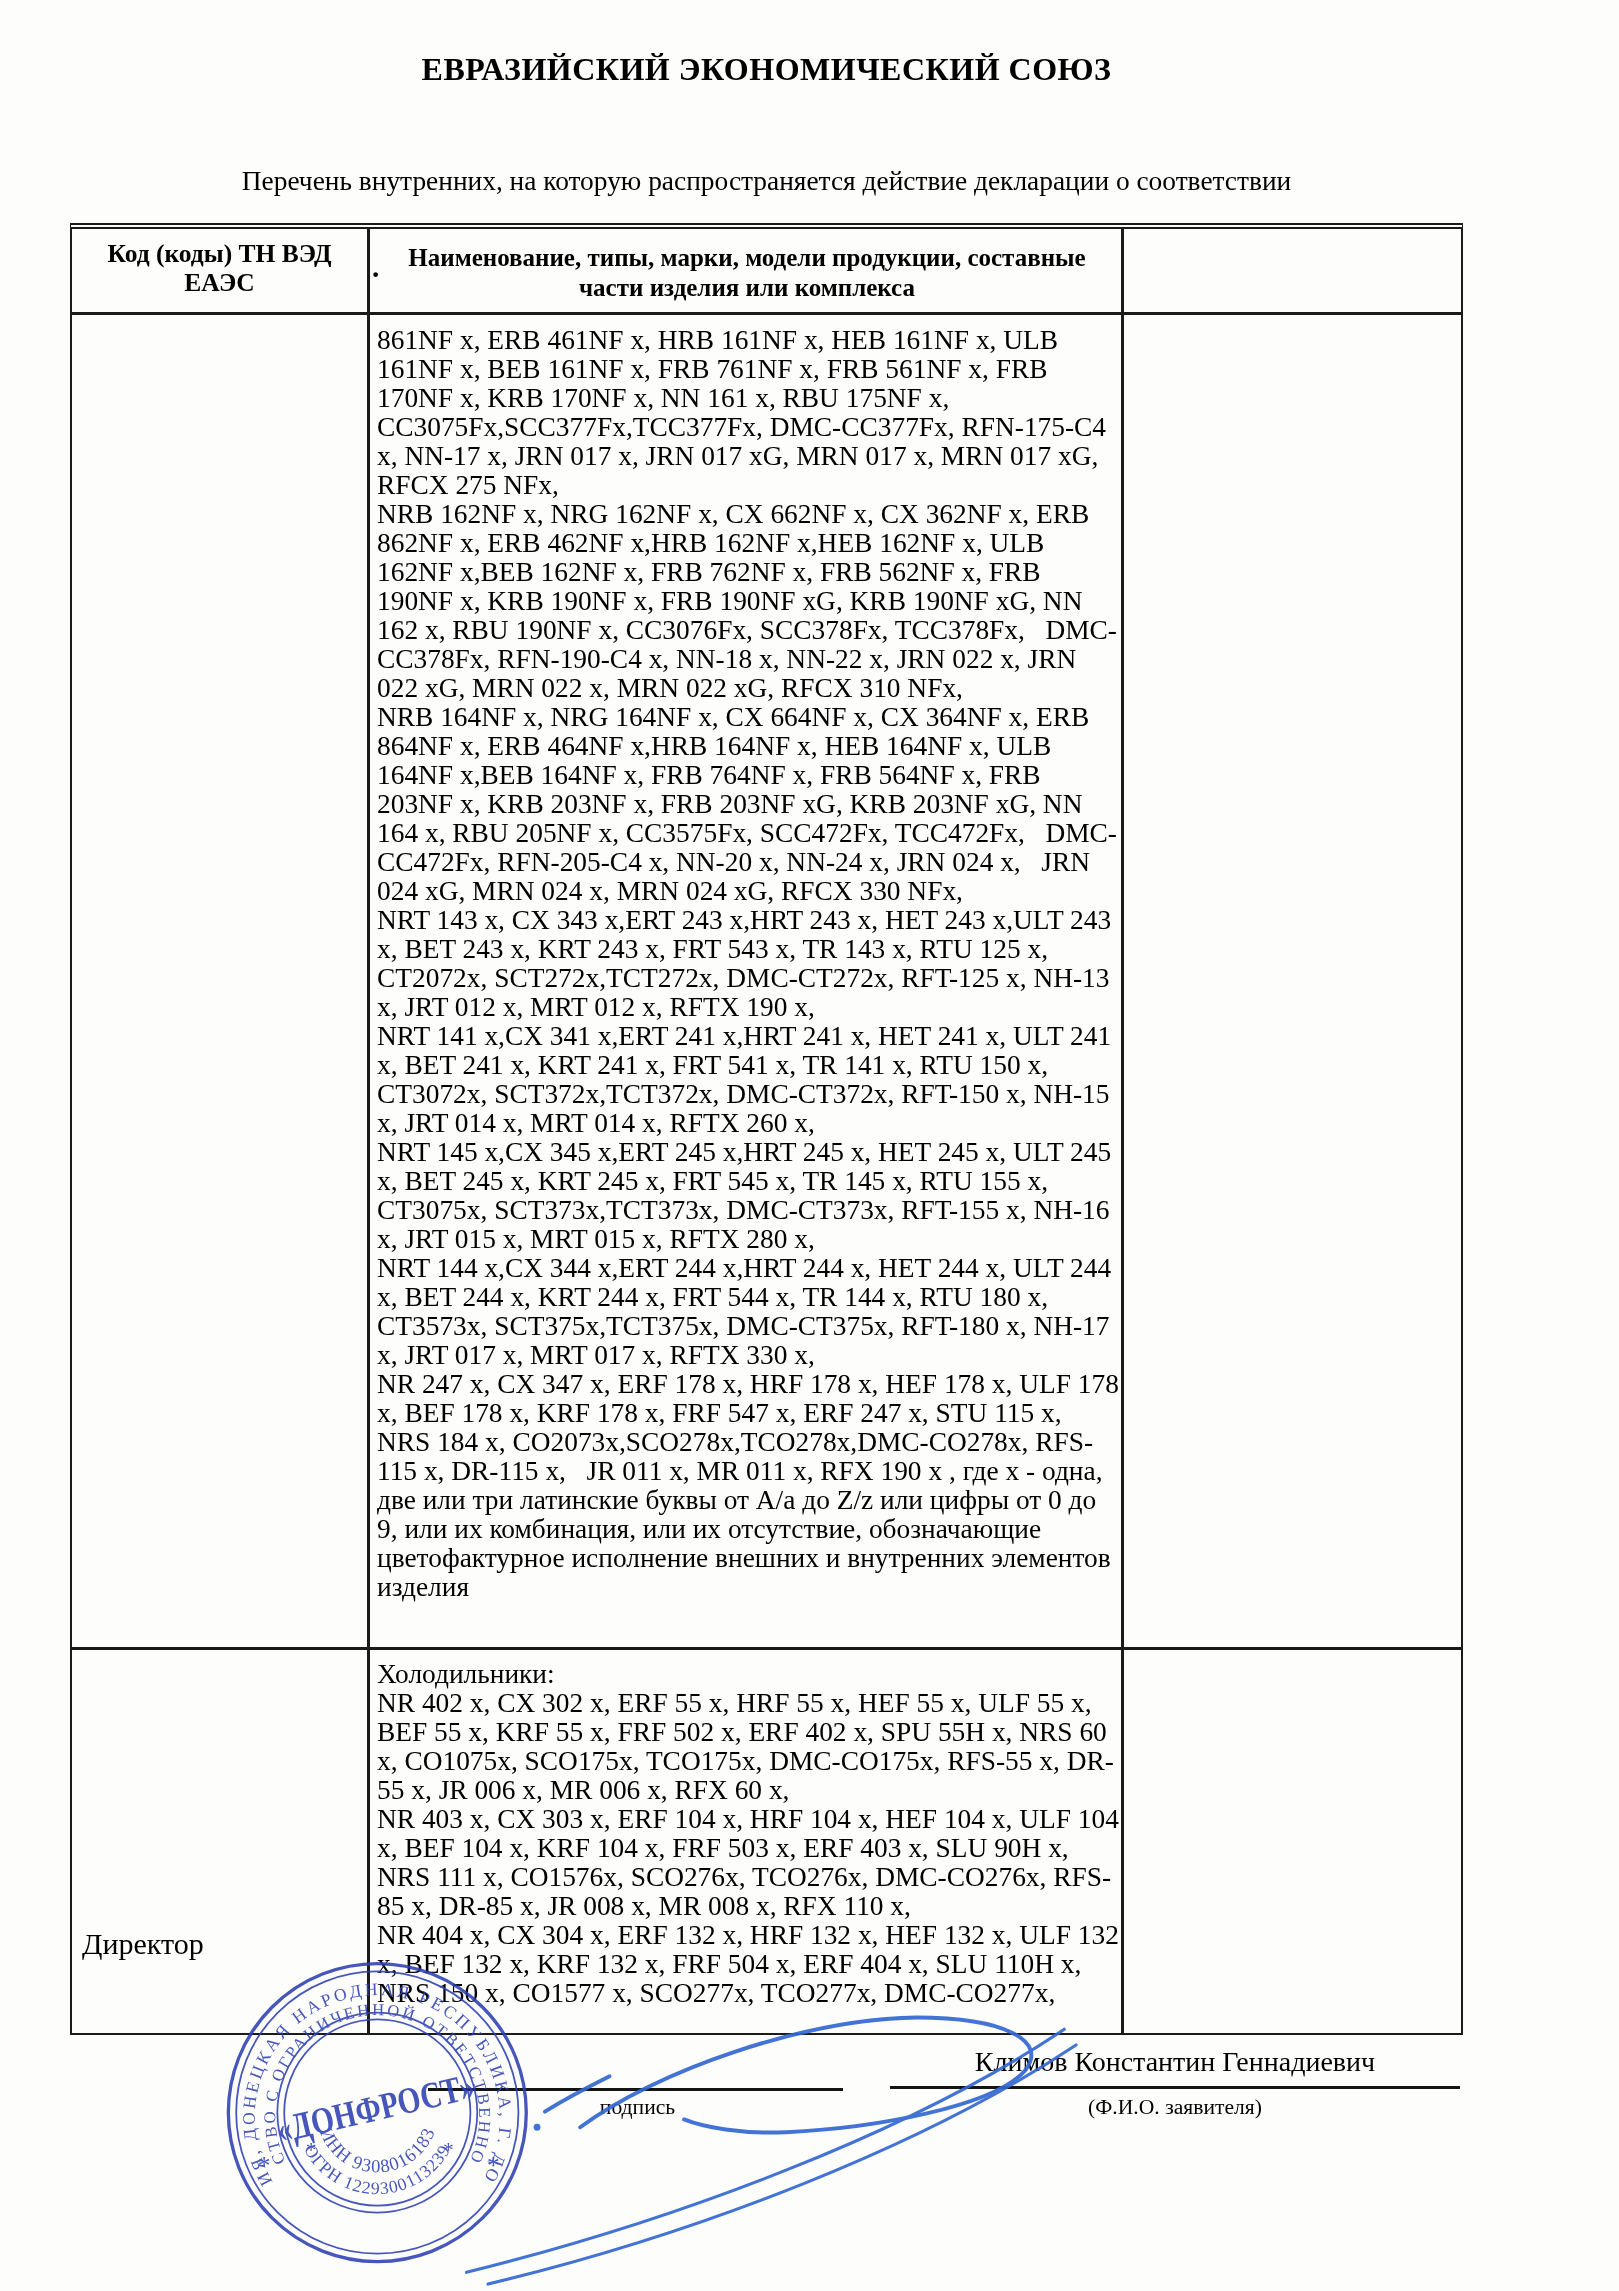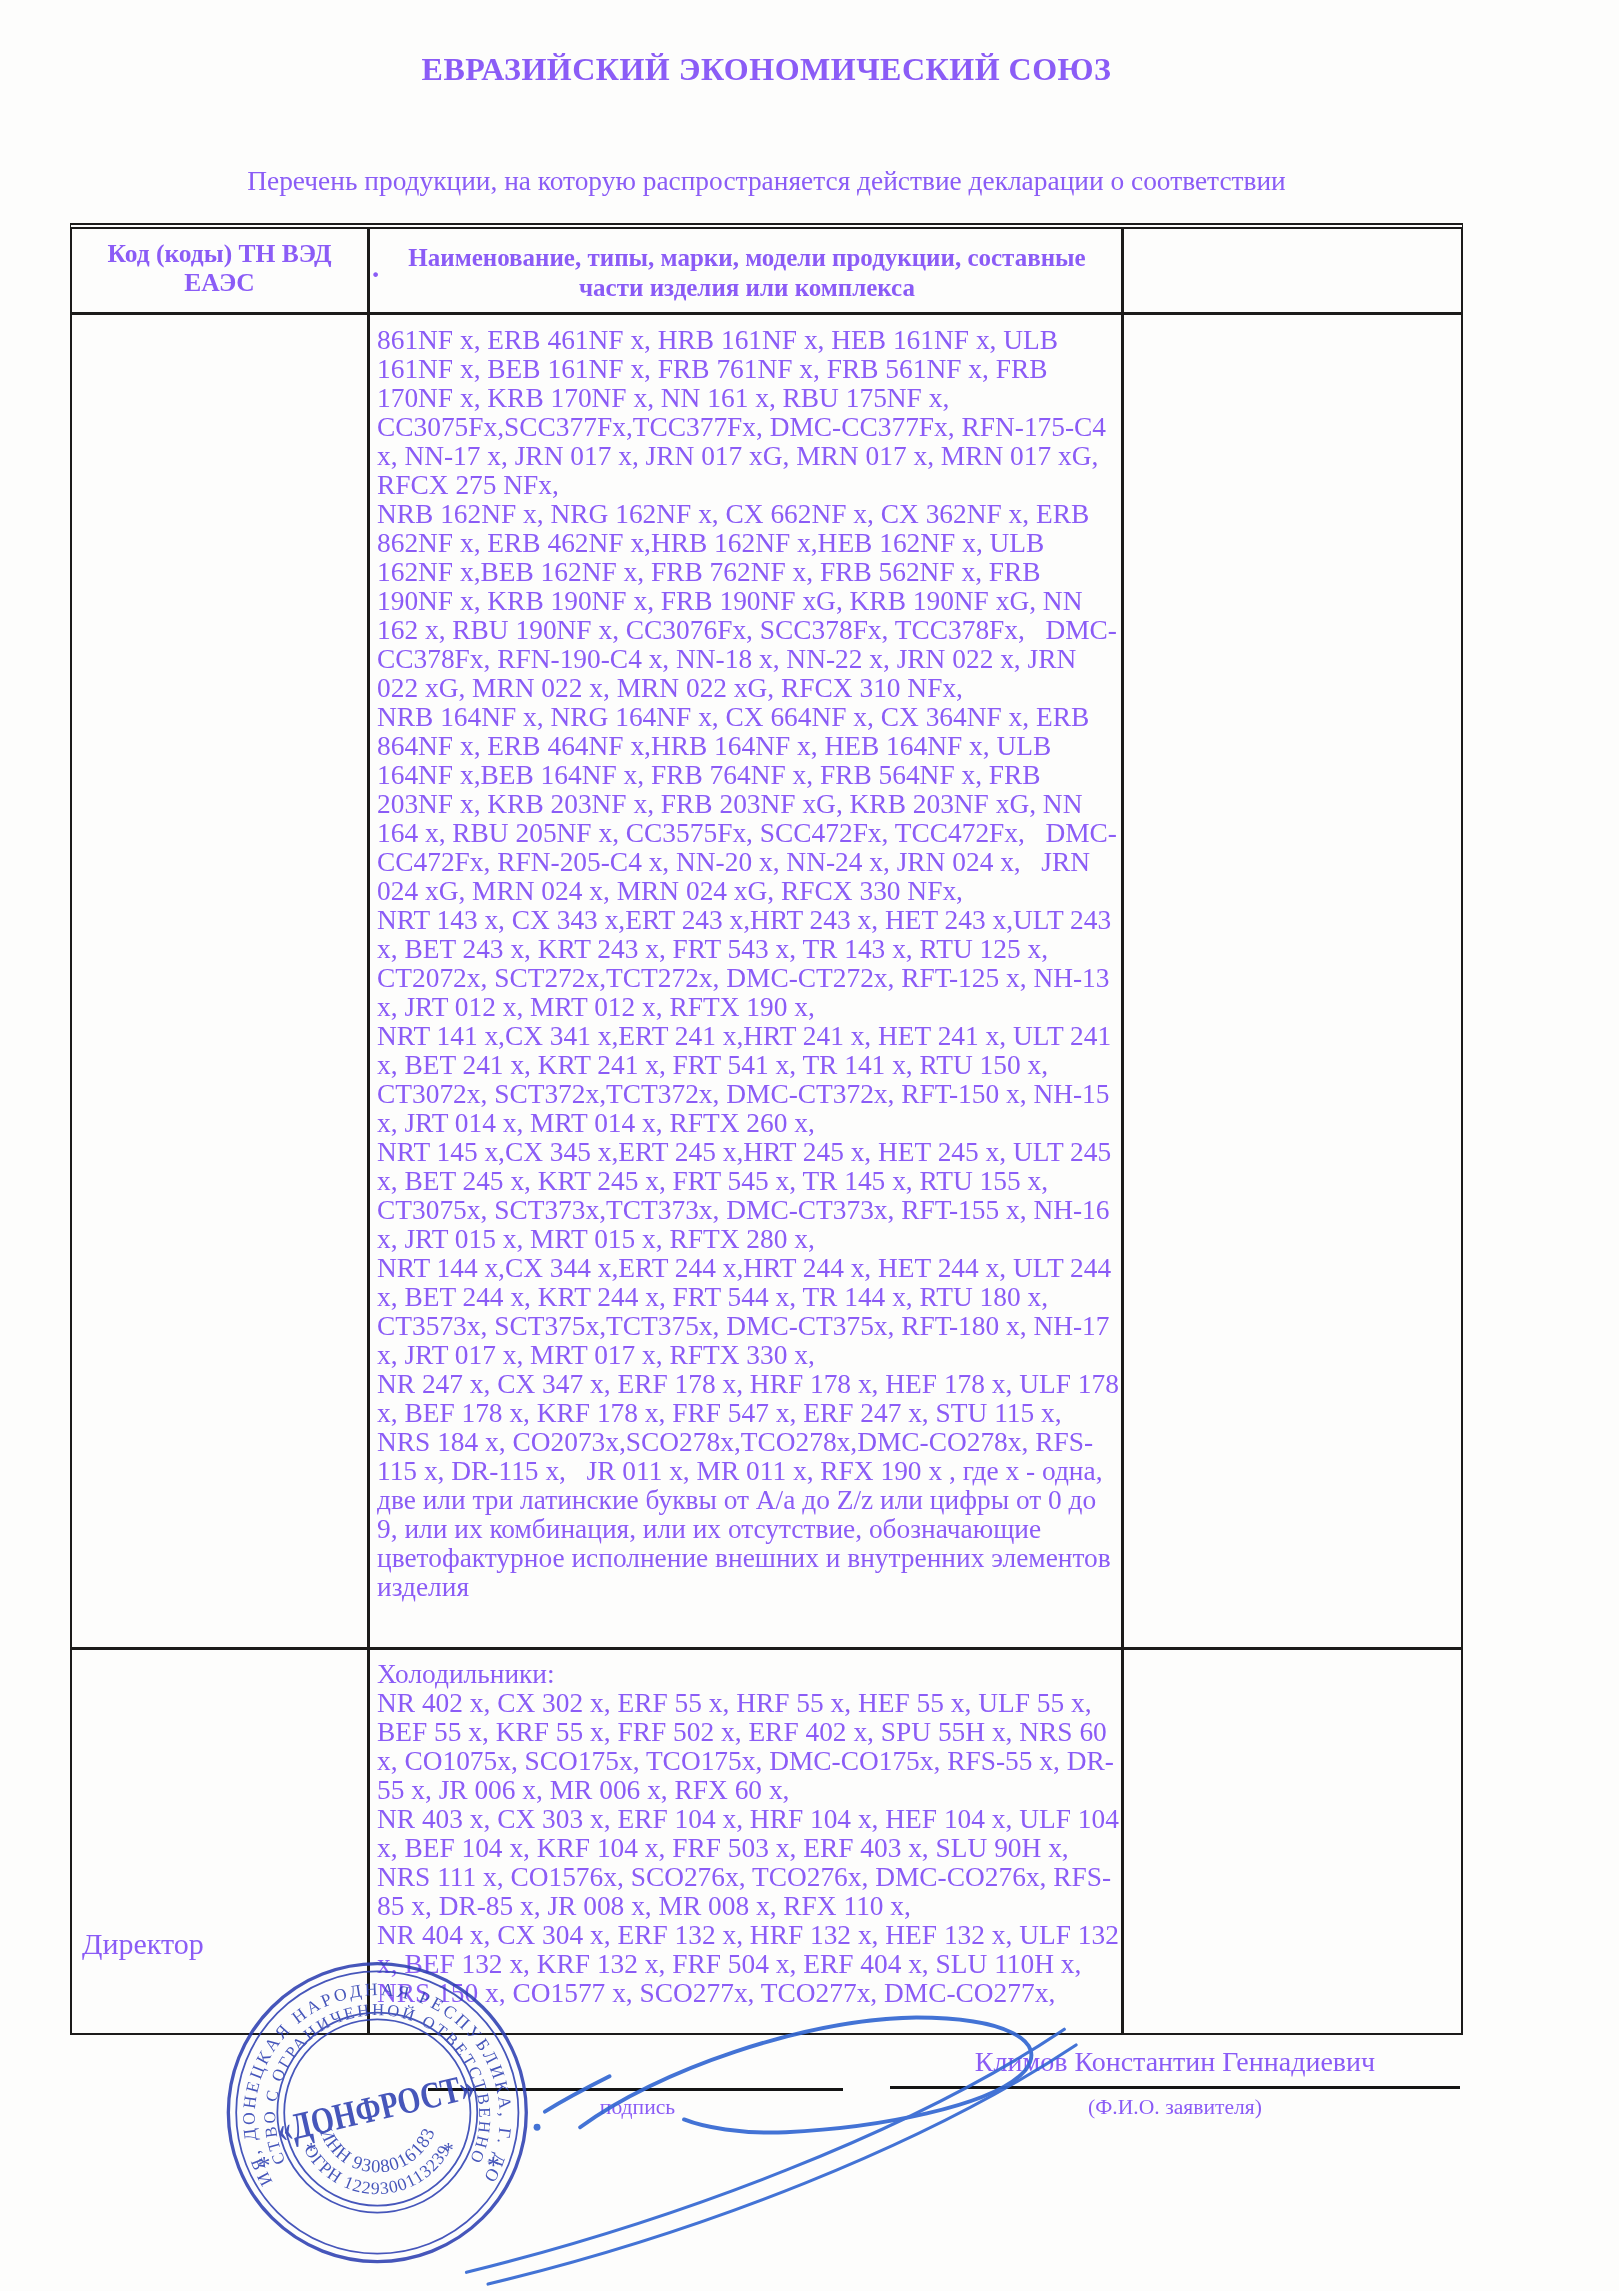--- a/index.html
+++ b/index.html
@@ -1,17 +1,17 @@
 <!DOCTYPE html>
 <html><head>
 <meta charset="utf-8">
 <style>
   html,body{margin:0;padding:0;background:#e8e8e6;}
   #page{position:relative;width:1619px;height:2292px;background:#fdfdfc;overflow:hidden;
-        font-family:"Liberation Serif","DejaVu Serif",serif;color:#8b5cf6;}
+        font-family:"Liberation Serif","DejaVu Serif",serif;color:#000000;}
   .abs{position:absolute;}
   .hdr{left:70px;width:1393px;text-align:center;white-space:pre-wrap;}
   #doc-title{top:51px;font-size:32px;font-weight:bold;letter-spacing:0.5px;}
   #subtitle-1{top:97px;font-size:29px;}
   #subtitle-2{top:130px;font-size:30px;}
   #subtitle-3{top:166px;font-size:27.4px;}
   
   #products-table{left:70px;top:223px;width:1393px;height:1812px;
       border:2.9px solid #1c1b1a;border-top:6.9px double #1c1b1a;box-sizing:border-box;}
   .vline{position:absolute;top:0;bottom:0;width:2.9px;background:#1c1b1a;}
@@ -35,21 +35,21 @@
   #applicant-name{left:890px;top:2046px;width:570px;font-size:28px;text-align:center;}
   #applicant-caption{left:890px;top:2095px;width:570px;font-size:21.6px;text-align:center;}
   #ink-layer{left:0;top:1941px;pointer-events:none;}
 </style>
 </head>
 <body>
 
 <div id="page">
 
   <div class="abs hdr" id="doc-title">ЕВРАЗИЙСКИЙ ЭКОНОМИЧЕСКИЙ СОЮЗ</div>
-  <div class="abs hdr" id="subtitle-3">Перечень продукции, на которую распространяется действие декларации о соответствии</div>
+  <div class="abs hdr" id="subtitle-3">Перечень внутренних, на которую распространяется действие декларации о соответствии</div>
 
   <div class="abs" id="products-table">
     <div class="vline" style="left:295px;"></div>
     <div class="vline" style="left:1049px;"></div>
     <div class="hline" style="top:83px;"></div>
     <div class="hline" style="top:1418px;"></div>
 
     <div class="th" id="th-name">Наименование, типы, марки, модели продукции, составные
 части изделия или комплекса</div>
     <div class="th" id="th-code">Код (коды) ТН ВЭД

